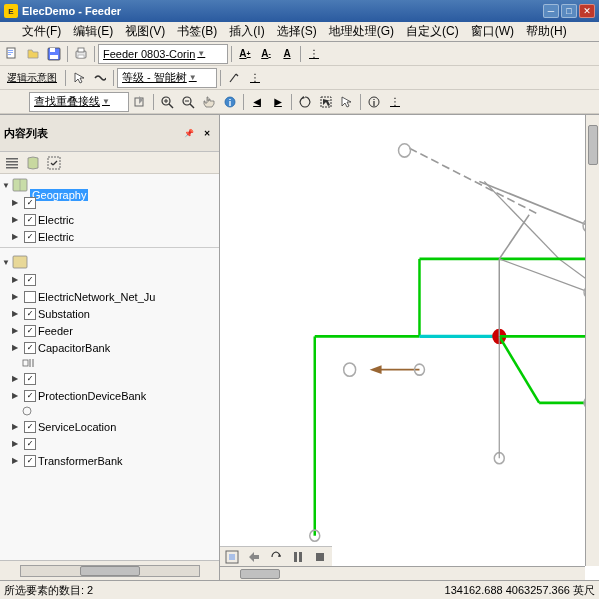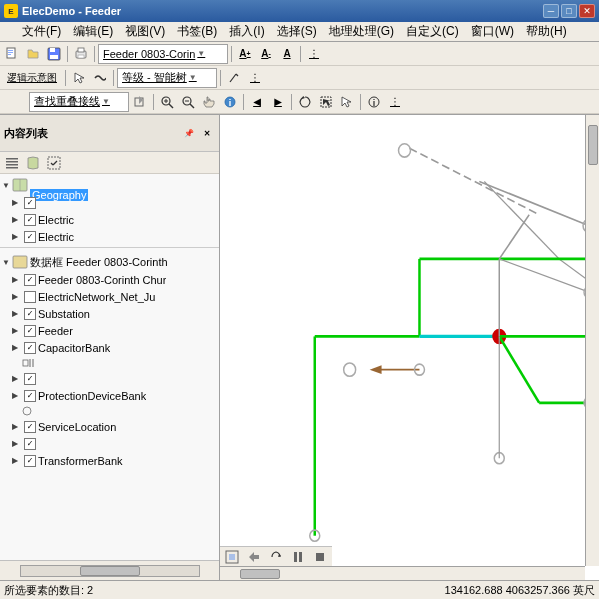--- a/index.html
+++ b/index.html
@@ -541,27 +541,25 @@
       </div>
 
       <div style="height:4px; border-top:1px solid #ccc; margin:2px 0;"></div>
 
       <div class="toc-group">
         <div class="toc-group-header">
           <span class="expand-arrow">▼</span>
           <svg width="16" height="14" viewBox="0 0 16 14" style="margin-right:2px;flex-shrink:0">
             <rect x="1" y="1" width="14" height="12" fill="#e8d898" stroke="#888" stroke-width="0.8" rx="1"></rect>
           </svg>
-          <span class="layer-label">数据框 Feeder 0803-Corinth</span>
-        </div>
-
-        <div class="toc-item indent1">
-          <span class="expand-arrow">▶</span>
-          <div class="checkbox checked"></div>
-          <span class="layer-label">Feeder 0803-Corinth Chur</span>
+        </div>
+
+        <div class="toc-item indent1">
+          <span class="expand-arrow">▶</span>
+          <div class="checkbox checked"></div>
         </div>
         <div class="toc-item indent1">
           <span class="expand-arrow">▶</span>
           <div class="checkbox"></div>
           <span class="layer-label">ElectricNetwork_Net_Ju</span>
         </div>
         <div class="toc-item indent1">
           <span class="expand-arrow">▶</span>
           <div class="checkbox checked"></div>
           <span class="layer-label">Substation</span>

